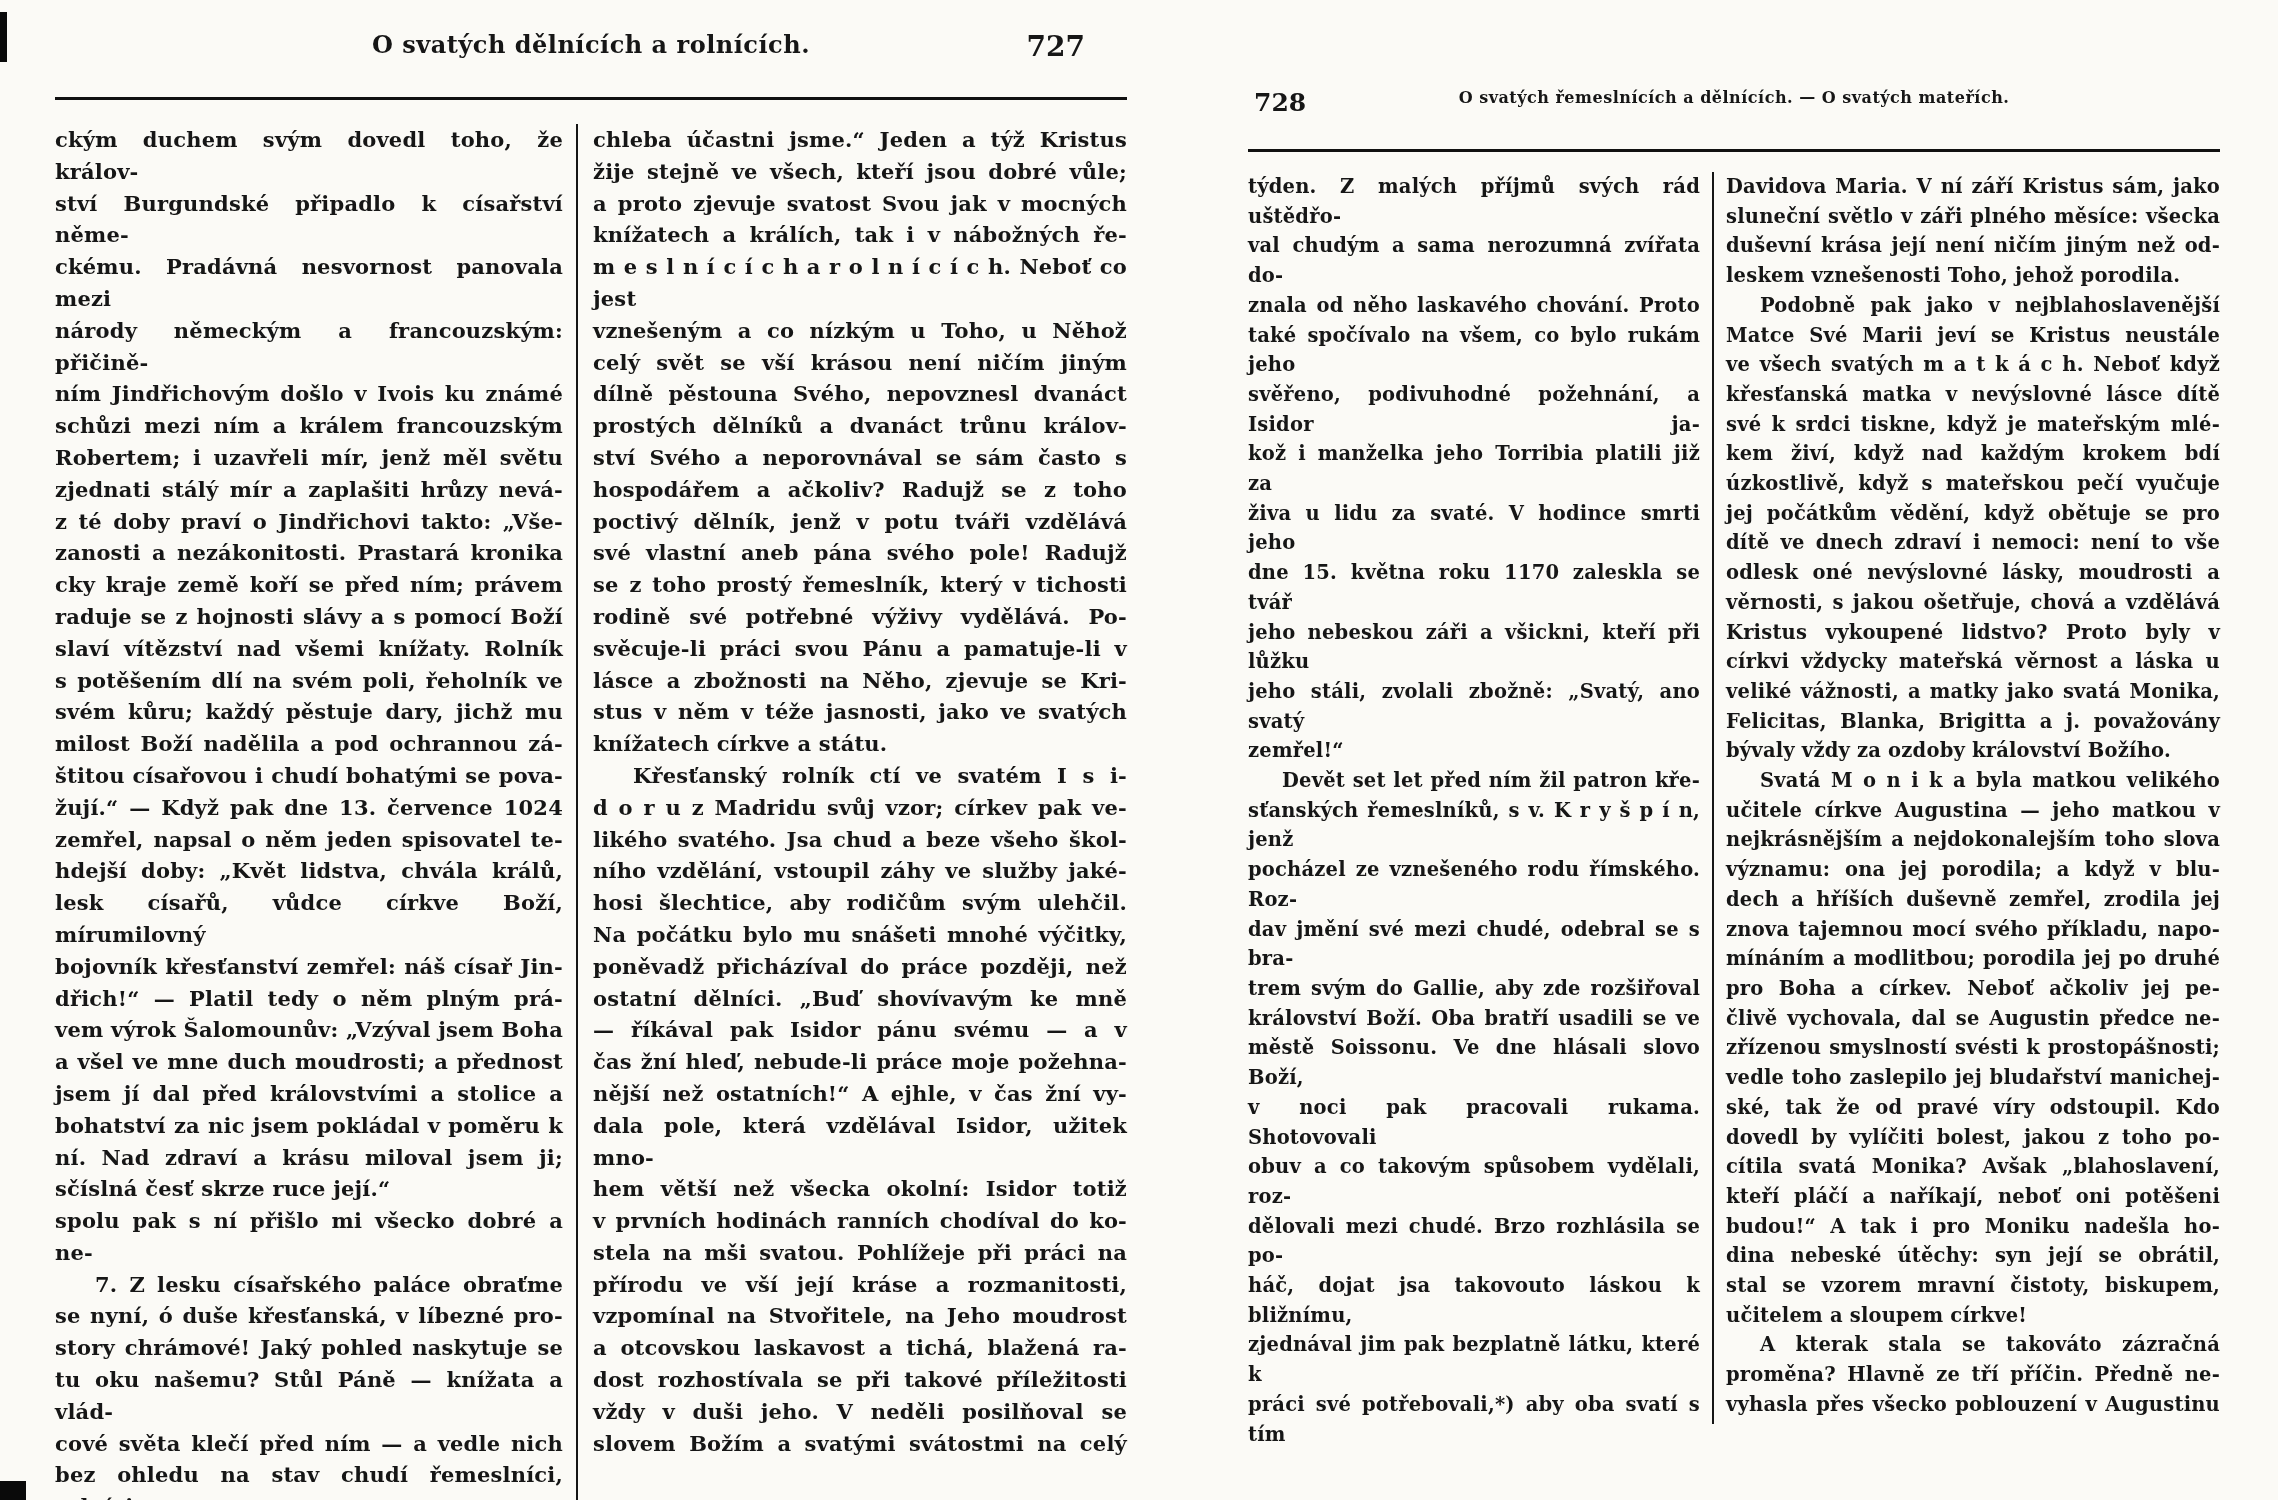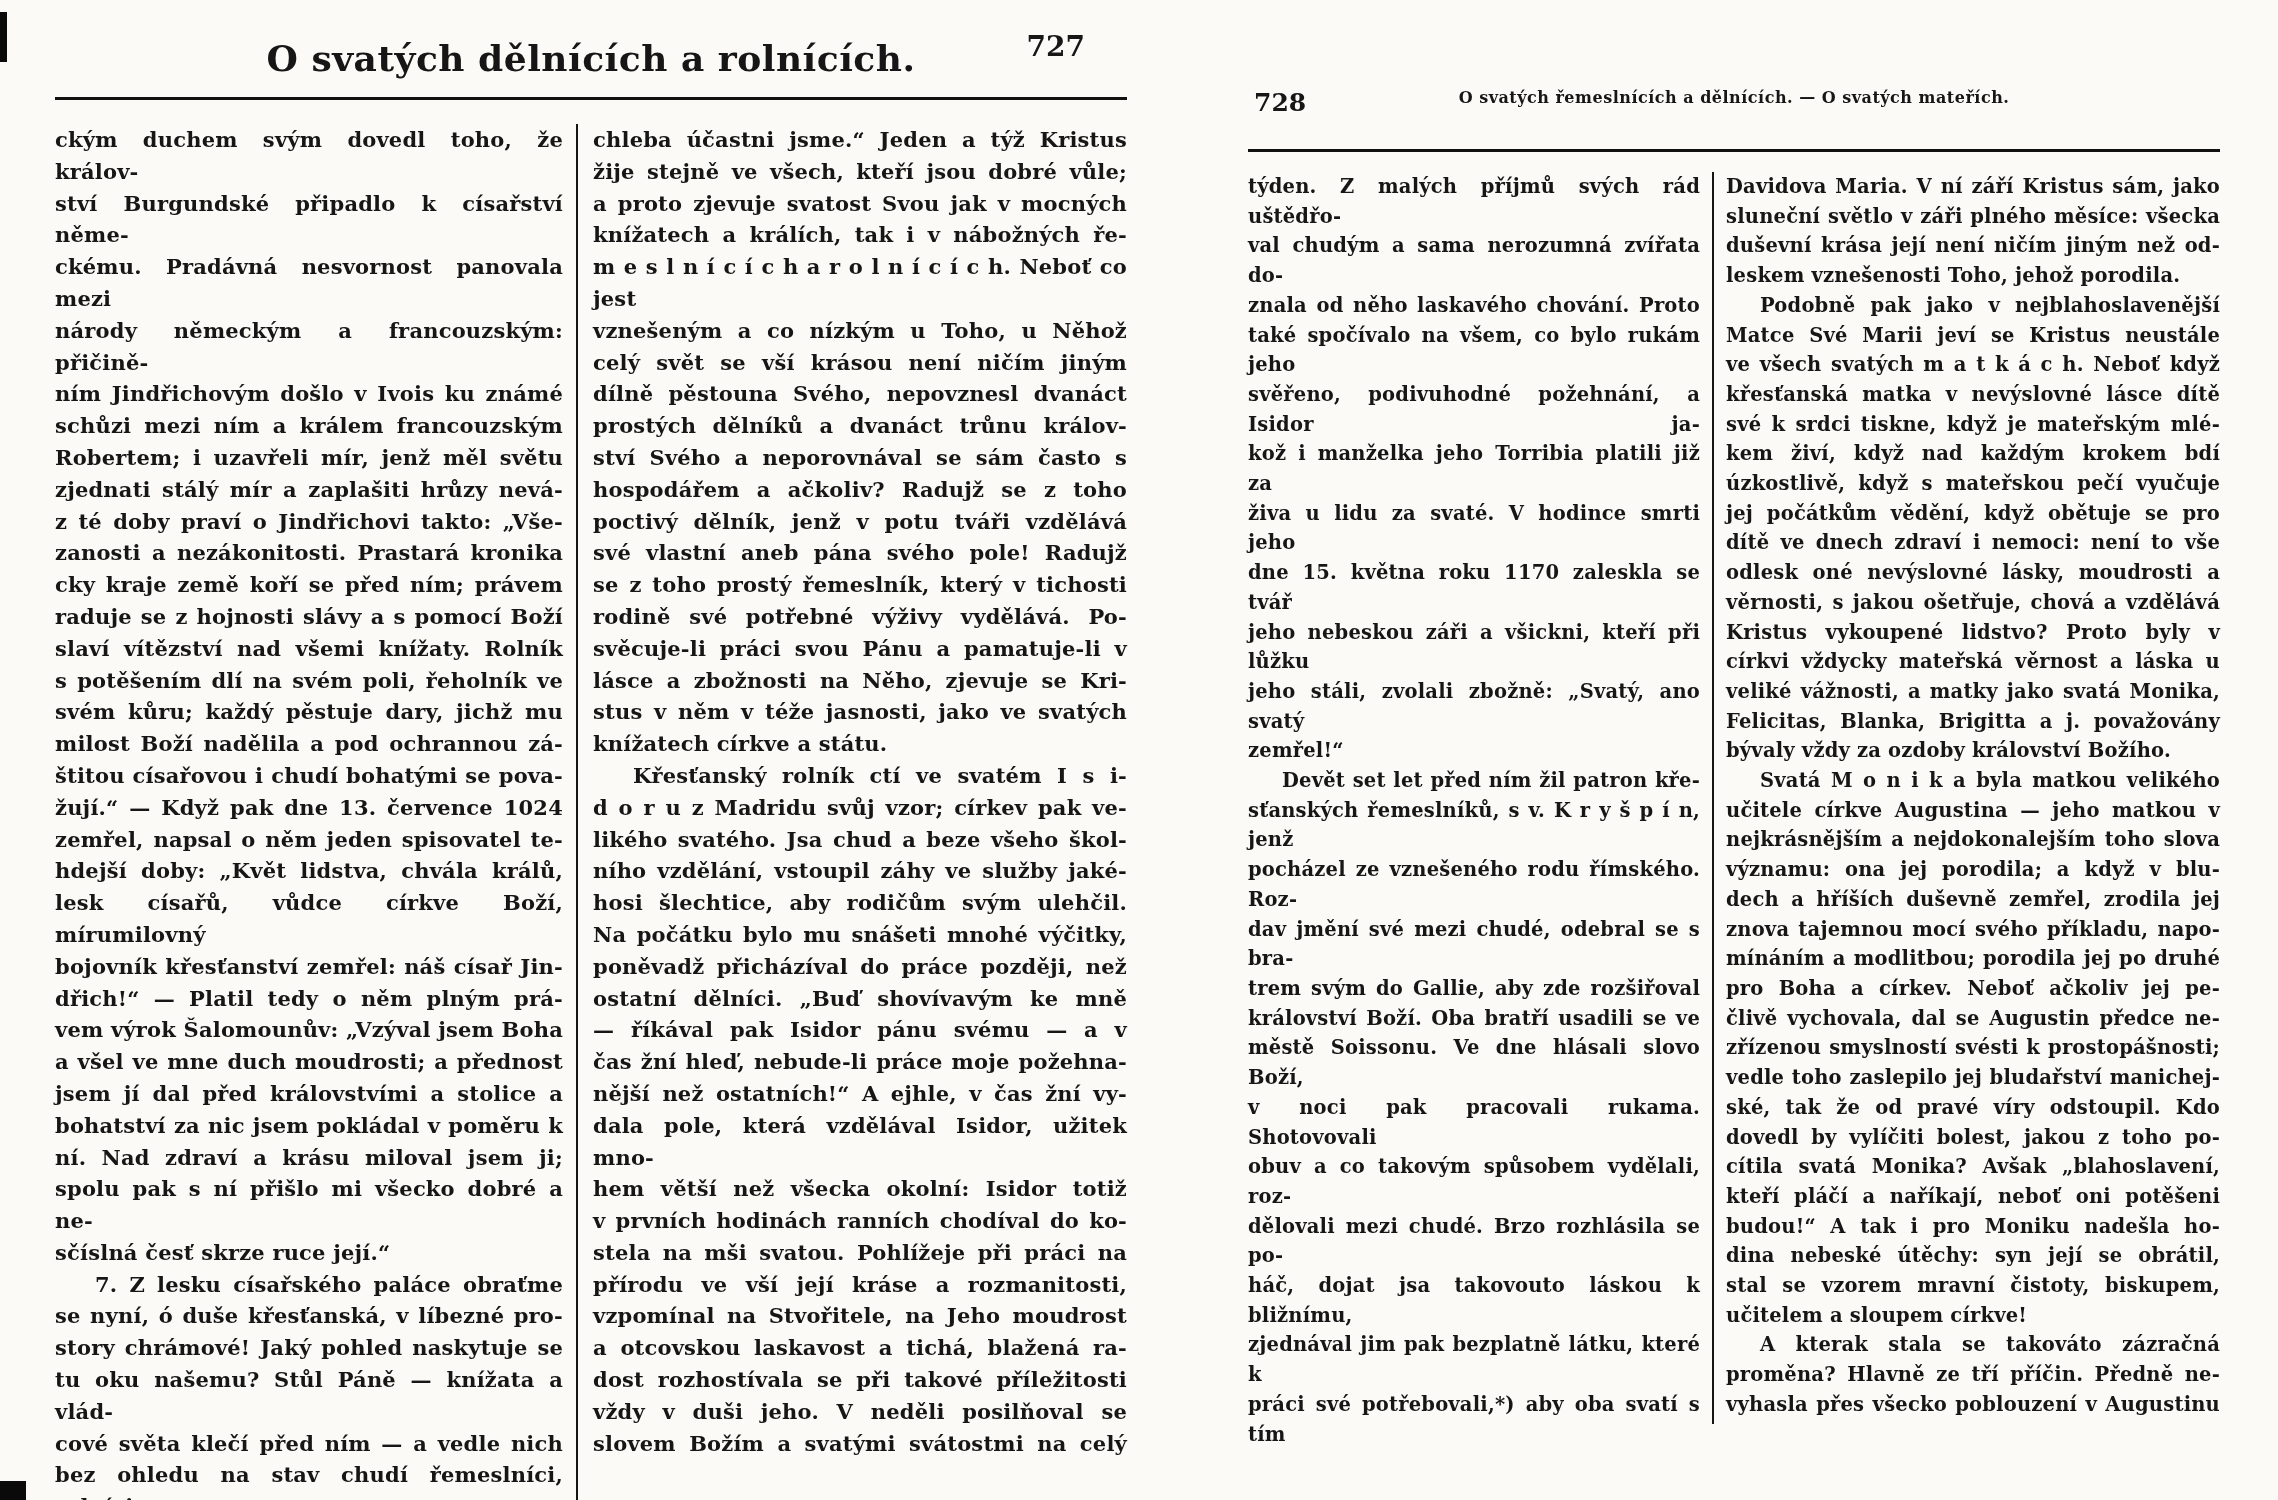--- a/index.html
+++ b/index.html
@@ -17,21 +17,21 @@
 
   .page{position:absolute;}
   .page.lp{left:55px;top:28px;width:1072px;}
   .page.rp{left:1248px;top:82px;width:972px;}
 
   .hdr{position:relative;height:46px;}
   .hdr-title{
     position:absolute;left:0;right:0;text-align:center;
     font-weight:bold;letter-spacing:.5px;
   }
-  .lp .hdr-title{font-size:36px;top:9px;}
+  .lp .hdr-title{font-size:24px;top:2px;}
   .rp .hdr-title{font-size:16px;top:6px;}
   .hdr-num{position:absolute;font-weight:bold;}
   .lp .hdr-num{right:42px;top:2px;font-size:28px;}
   .rp .hdr-num{left:6px;top:6px;font-size:25px;}
 
   .hrule{background:#111;height:3px;}
   .lp .hrule{margin-top:23px;}
   .rp .hrule{margin-top:21px;}
 
   .cols{display:flex;align-items:stretch;}
@@ -99,22 +99,22 @@
           <div class="line">zemřel,  napsal  o  něm  jeden  spisovatel  te-</div>
           <div class="line">hdejší  doby:   „Květ  lidstva,  chvála  králů,</div>
           <div class="line">lesk  císařů,  vůdce  církve  Boží,  mírumilovný</div>
           <div class="line">bojovník  křesťanství  zemřel:  náš  císař  Jin-</div>
           <div class="line">dřich!“ — Platil  tedy  o  něm  plným  prá-</div>
           <div class="line">vem výrok Šalomounův:  „Vzýval jsem Boha</div>
           <div class="line">a  všel  ve  mne  duch  moudrosti;  a  přednost</div>
           <div class="line">jsem  jí  dal  před  královstvími  a  stolice  a</div>
           <div class="line">bohatství  za  nic  jsem  pokládal  v poměru  k</div>
           <div class="line">ní.   Nad  zdraví  a  krásu  miloval  jsem  ji;</div>
+          <div class="line end">sčíslná  česť  skrze  ruce  její.“</div>
           <div class="line">spolu  pak  s ní  přišlo  mi  všecko  dobré a ne-</div>
-          <div class="line end">sčíslná  česť  skrze  ruce  její.“</div>
           <div class="line ind">7.  Z lesku  císařského  paláce  obraťme</div>
           <div class="line">se  nyní,  ó  duše  křesťanská,  v  líbezné  pro-</div>
           <div class="line">story  chrámové!  Jaký  pohled  naskytuje  se</div>
           <div class="line">tu oku našemu?  Stůl Páně — knížata a vlád-</div>
           <div class="line">cové  světa  klečí  před  ním  —  a  vedle  nich</div>
           <div class="line">bez  ohledu  na  stav  chudí řemeslníci,  rolníci</div>
         </div>
       <div class="vrule"></div>
       <div class="col colB">
           <div class="line">chleba  účastni  jsme.“  Jeden  a  týž  Kristus</div>

